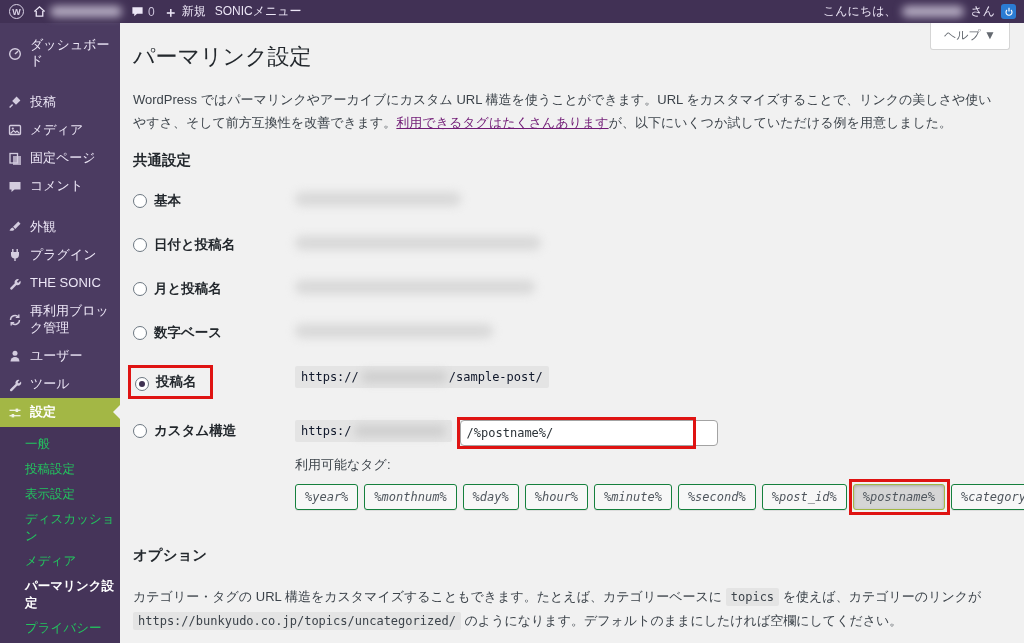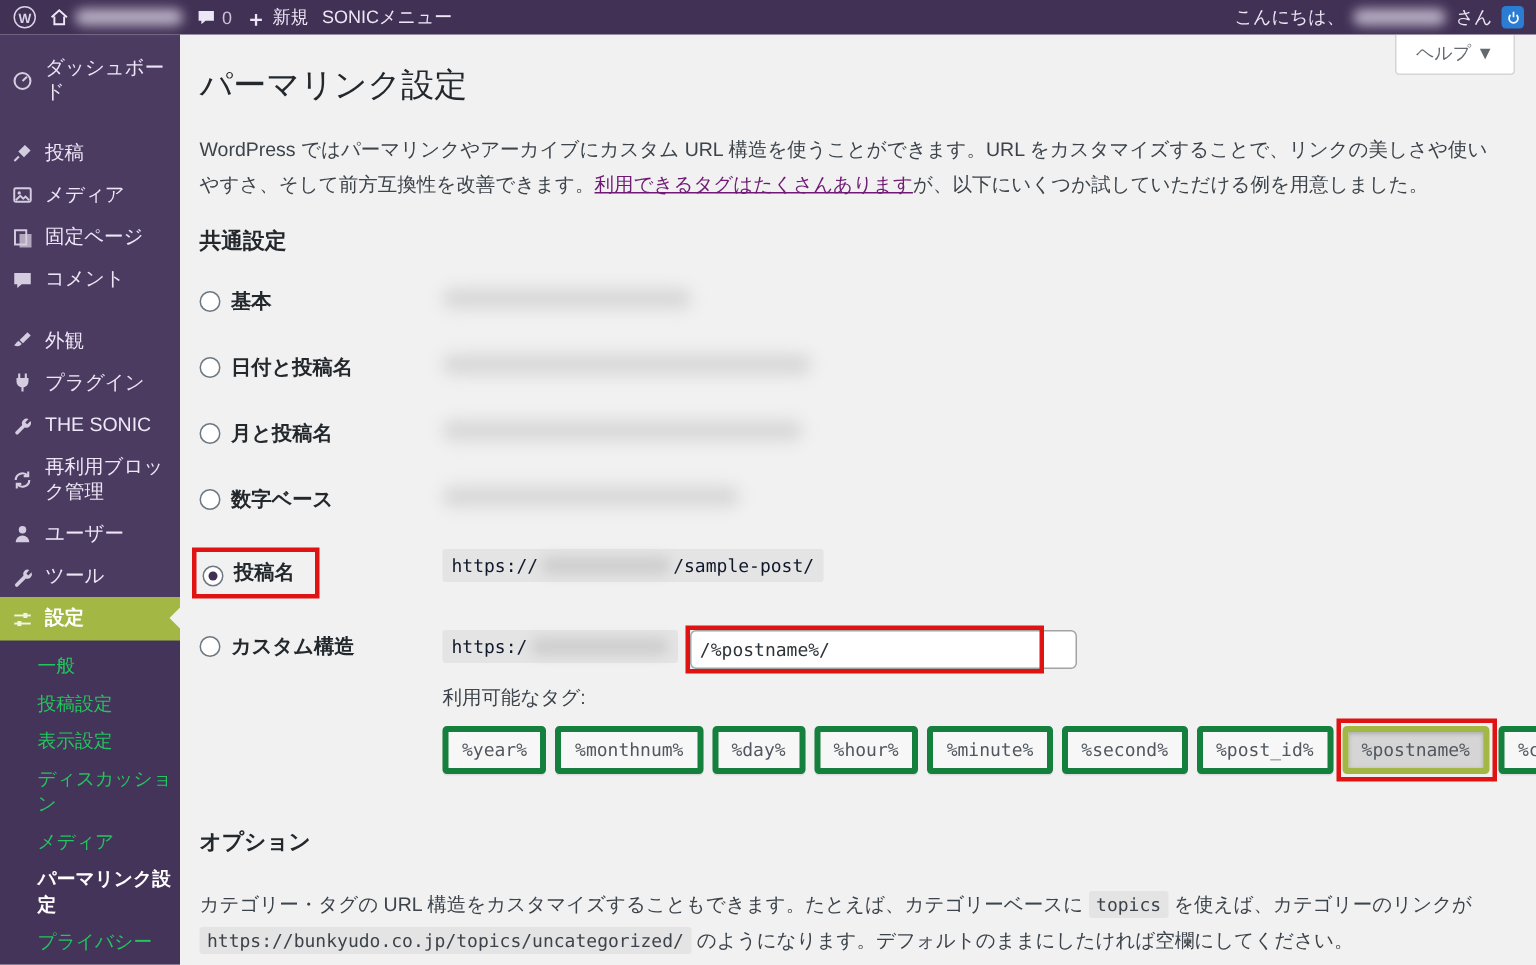--- a/index.html
+++ b/index.html
@@ -57,22 +57,22 @@
   .url-blur{height:12px;background:#cfcfcf;border-radius:6px;filter:blur(4px);display:inline-block;}
   .opt-blur{height:14px;background:#d8d8d8;border-radius:7px;filter:blur(5px);display:inline-block;margin-top:2px;}
   .rel{position:relative;display:inline-flex;align-items:flex-end;}
   .ann{position:absolute;border:3px solid #df1312;pointer-events:none;z-index:40;}
   .structure-input{width:258px;height:26px;border:1px solid #a3a3a3;border-radius:4px;background:#fff;
     font-family:"DejaVu Sans Mono","Liberation Mono",monospace;font-size:12px;padding:3px 6px;color:#2c3338;
     margin-left:8px;}
   .avail-label{margin:-12px 0 10px 162px;font-size:13px;}
   .tags-row{display:flex;gap:6px;margin:0 0 0 162px;flex-wrap:nowrap;}
   .tagbtn{font-family:"DejaVu Sans Mono","Liberation Mono",monospace;font-size:12px;color:#50575e;
-    background:#f7f7f7;border:4px solid #15803d;border-radius:3px;padding:5px 9px;cursor:pointer;
-    box-shadow:0 1px 0 #ddd;white-space:nowrap;}
+    background:#f7f7f7;border:1px solid #15803d;border-radius:3px;padding:5px 9px;cursor:pointer;
+    box-shadow:0 1px 0 #ddd;white-space:nowrap;font-style:italic;}
   .tagbtn.active{background:#d5d5d5;border-color:#a3b745;box-shadow:inset 0 1px 3px rgba(0,0,0,.22);}
   .options-sec{margin-top:36px;}
   .opt-para{font-size:13px;line-height:1.9;max-width:880px;margin-bottom:22px;}
   .inlinecode{font-family:"DejaVu Sans Mono","Liberation Mono",monospace;font-size:12px;background:#e4e4e4;
     padding:2px 5px;border-radius:2px;}
 </style>
 </head>
 <body>
 
 <div class="adminbar">

